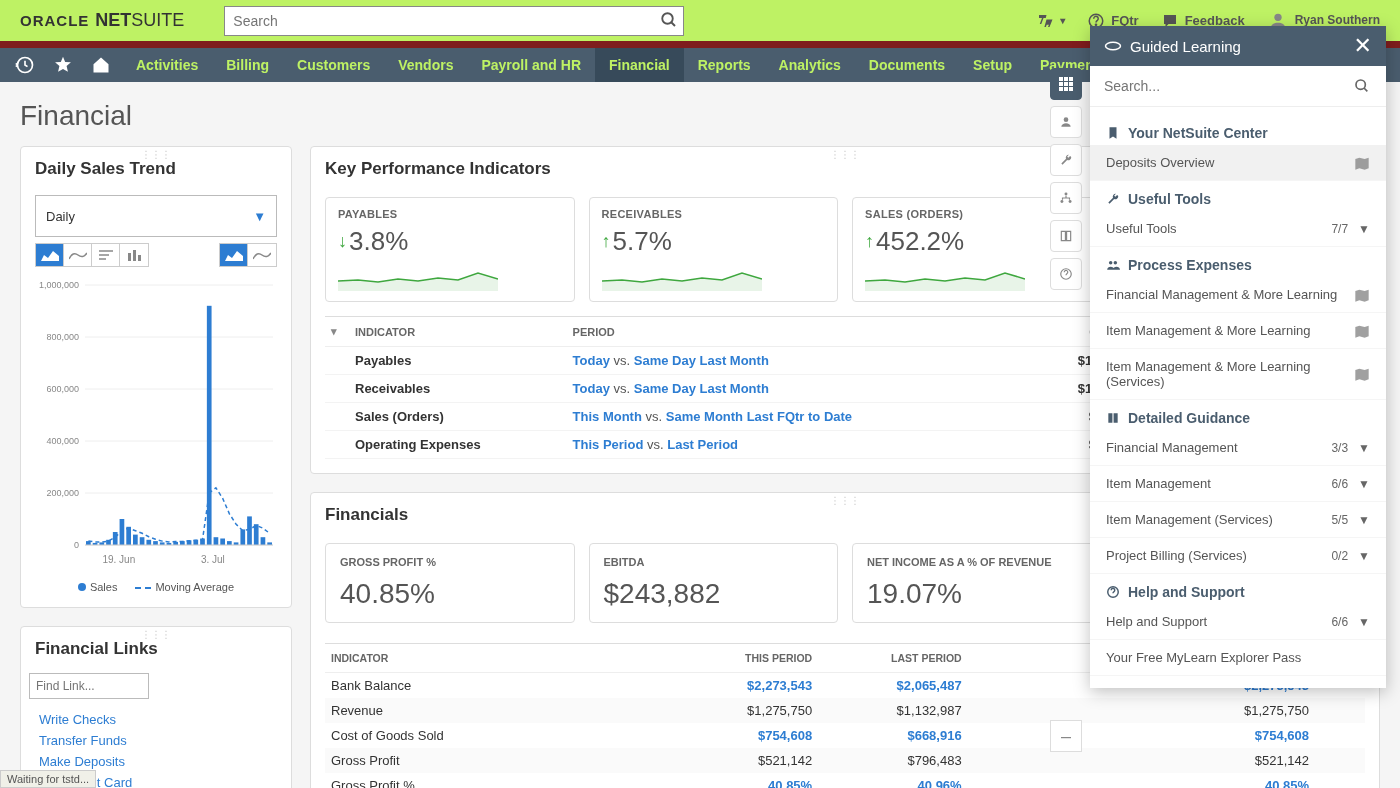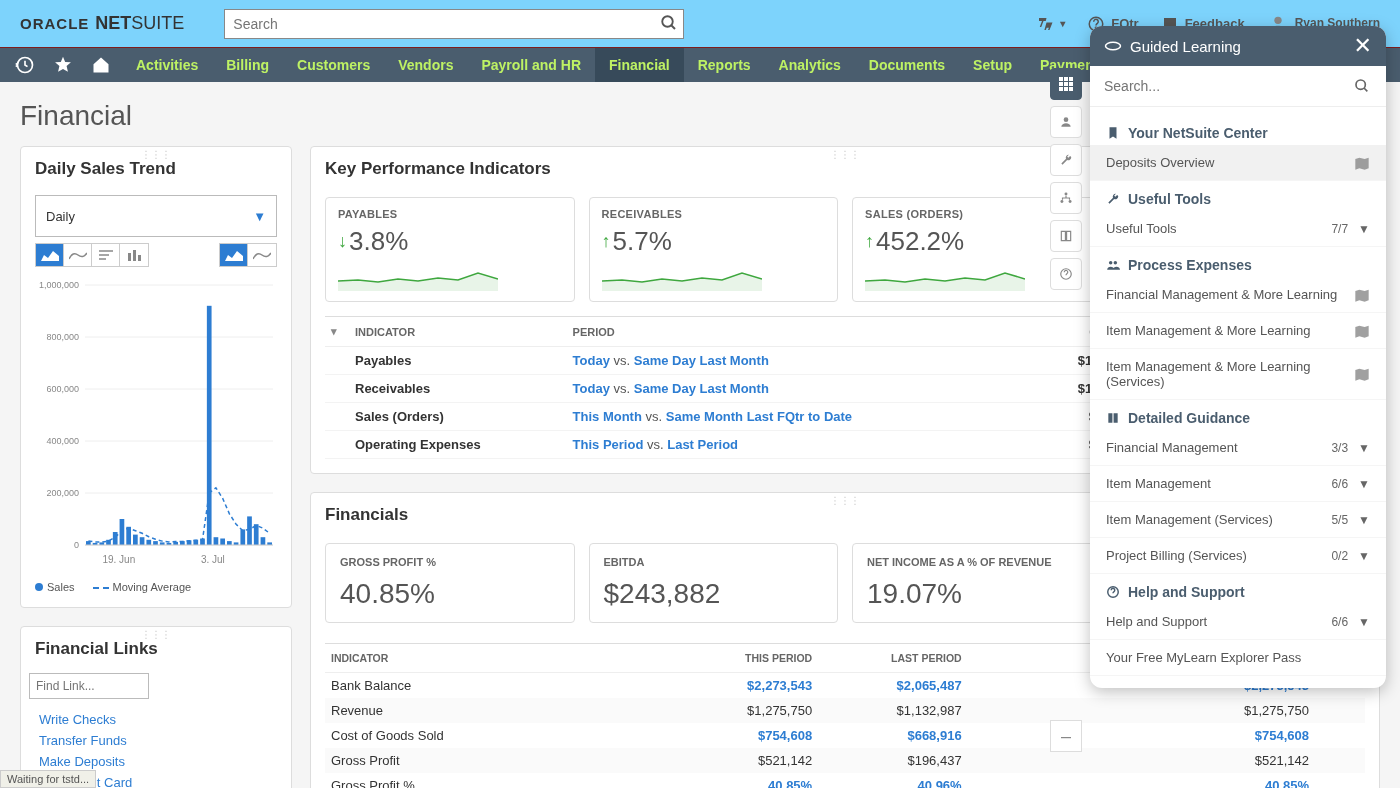--- a/index.html
+++ b/index.html
@@ -1,19 +1,19 @@
 <!DOCTYPE html>
 <html><head>
 <meta charset="utf-8">
 <style>
 * { box-sizing: border-box; margin: 0; padding: 0; }
 body { font-family: -apple-system, "Helvetica Neue", Arial, sans-serif; font-size: 13px; color: #333; background: #f5f5f5; overflow: hidden; width: 1400px; height: 788px; position: relative; }
 
 
-.top-header { background: #7dd3fc; height: 48px; display: flex; align-items: center; padding: 0 20px; border-bottom: 1px solid #7f1d1d; }
+.top-header { background: #bef264; height: 48px; display: flex; align-items: center; padding: 0 20px; border-bottom: 7px solid #7f1d1d; }
 .logo { font-weight: 600; letter-spacing: 1px; display: flex; align-items: center; gap: 6px; }
 .logo .oracle { font-size: 15px; color:#333;}
 .logo .netsuite { font-size: 18px; font-weight: 400; color:#333; letter-spacing:0; }
 .logo .netsuite b { font-weight:700;}
 .search-wrap { margin-left: 40px; position: relative; }
 .search-input { width: 460px; height: 30px; border: 1px solid #888; padding: 0 30px 0 8px; font-size: 14px; }
 .search-icon-btn { position: absolute; right: 6px; top: 5px; font-size: 16px; color: #555; background:none; border:none; cursor:pointer; }
 .header-right { margin-left: auto; display:flex; align-items:center; gap:22px; color:#555;}
 .header-right .item { display:flex; align-items:center; gap:6px; font-weight:600; cursor:pointer;}
 .user-area { display:flex; flex-direction:column; align-items:flex-start; font-size:12px; line-height:1.2;}
@@ -37,21 +37,21 @@
 .card-body { padding:8px 14px 14px; }
 .card-drag { position:absolute; left:50%; transform:translateX(-50%); top:2px; color:#ccc; font-size:10px;}
 
 
 .select-period { width:100%; height:42px; border:1px solid #bbb; background:#fff; display:flex; align-items:center; justify-content:space-between; padding:0 10px; margin-bottom:6px; cursor:pointer;}
 .chart-mode-row { display:flex; gap:0; border:1px solid #ccc; width:fit-content; margin-bottom:8px;}
 .chart-mode-btn { width:28px; height:22px; border-right:1px solid #ccc; display:flex; align-items:center; justify-content:center; font-size:12px; background:#fff; cursor:pointer;}
 .chart-mode-btn:last-child { border-right:none;}
 .chart-mode-btn.active { background:#2d7dd2; color:#fff;}
 .mini-chart { height:300px; position:relative; }
-.legend { display:flex; gap:18px; font-size:11px; color:#555; margin-top:6px;}
+.legend { display:flex; gap:18px; justify-content:center; font-size:11px; color:#555; margin-top:6px;}
 .legend .dot { width:8px; height:8px; border-radius:50%; background:#2d7dd2; display:inline-block; margin-right:4px;}
 .legend .dash { display:inline-block; width:16px; border-top:2px dashed #2d7dd2; vertical-align:middle; margin-right:4px;}
 
 
 .find-link-input { width:120px; height:26px; border:1px solid #bbb; padding:8px 6px; font-size:12px; margin:6px 0 10px 8px;}
 .fin-links a { display:block; color:#2d7dd2; padding:3px 0 3px 18px; font-size:13px; cursor:pointer;}
 
 
 .kpi-row { display:flex; gap:14px; padding:10px 14px 14px;}
 .kpi-card { border:1px solid #ddd; border-radius:4px; flex:1; padding:10px 12px; position:relative; min-width:0;}
@@ -87,21 +87,21 @@
 .fin-table td { padding:5px 6px; font-size:13px;}
 .fin-table tr.alt td { background:#fafafa;}
 
 
 .right-rail { position:absolute; right:318px; top:68px; width:32px; display:flex; flex-direction:column; gap:6px;}
 .rail-btn { width:32px; height:32px; background:#fff; border:1px solid #ddd; border-radius:4px; display:flex; align-items:center; justify-content:center; color:#888; cursor:pointer;}
 .rail-btn.active { background:#4a5d6e; color:#fff; border-color:#4a5d6e;}
 .rail-collapse { position:absolute; right:318px; top:720px; width:32px; height:32px; background:#fff; border:1px solid #ddd; display:flex; align-items:center; justify-content:center; color:#888; cursor:pointer; font-size:18px;}
 
 
-.guided-panel { position:absolute; right:14px; top:26px; width:296px; background:#fff; box-shadow:0 4px 16px rgba(0,0,0,0.25); border-radius:12px; overflow:hidden; }
+.guided-panel { position:absolute; right:14px; top:26px; width:296px; background:#fff; box-shadow:0 4px 16px rgba(0,0,0,0.25); border-radius:0; overflow:hidden; }
 .gp-header { background:#4a5d6e; color:#fff; height:40px; display:flex; align-items:center; padding:0 14px; justify-content:space-between;}
 .gp-header .title { display:flex; align-items:center; gap:8px; font-size:15px;}
 .gp-close { font-size:22px; cursor:pointer; background:none; border:none; color:#fff;}
 .gp-search { padding:8px 14px; border-bottom:1px solid #eee; position:relative;}
 .gp-search input { width:100%; border:none; height:24px; font-size:14px; outline:none;}
 .gp-search .si { position:absolute; right:16px; top:12px; color:#666; font-size:16px;}
 .gp-body { padding:8px 0 12px; max-height:640px; overflow-y:auto;}
 .gp-section { padding:10px 16px 4px; font-weight:700; color:#4a5d6e; display:flex; align-items:center; gap:8px; font-size:14px;}
 .gp-item { padding:10px 16px; font-size:13px; color:#555; display:flex; align-items:center; justify-content:space-between; cursor:pointer; border-bottom:1px solid #f5f5f5;}
 .gp-item .right { display:flex; align-items:center; gap:10px; color:#666; font-size:12px;}
@@ -458,21 +458,21 @@
             <tr>
               <td>Cost of Goods Sold</td>
     <td class="r link">$754,608</td>
     <td class="r link">$668,916</td>
     <td class="r link">$754,608</td>
     <td class="r link"></td>
             </tr>
             <tr class="alt">
               <td>Gross Profit</td>
     <td class="r ">$521,142</td>
-    <td class="r ">$196,437</td>
+    <td class="r ">$796,483</td>
     <td class="r ">$521,142</td>
     <td class="r link"></td>
             </tr>
             <tr>
               <td>Gross Profit %</td>
     <td class="r link">40.85%</td>
     <td class="r link">40.96%</td>
     <td class="r link">40.85%</td>
     <td class="r link"></td>
             </tr>

